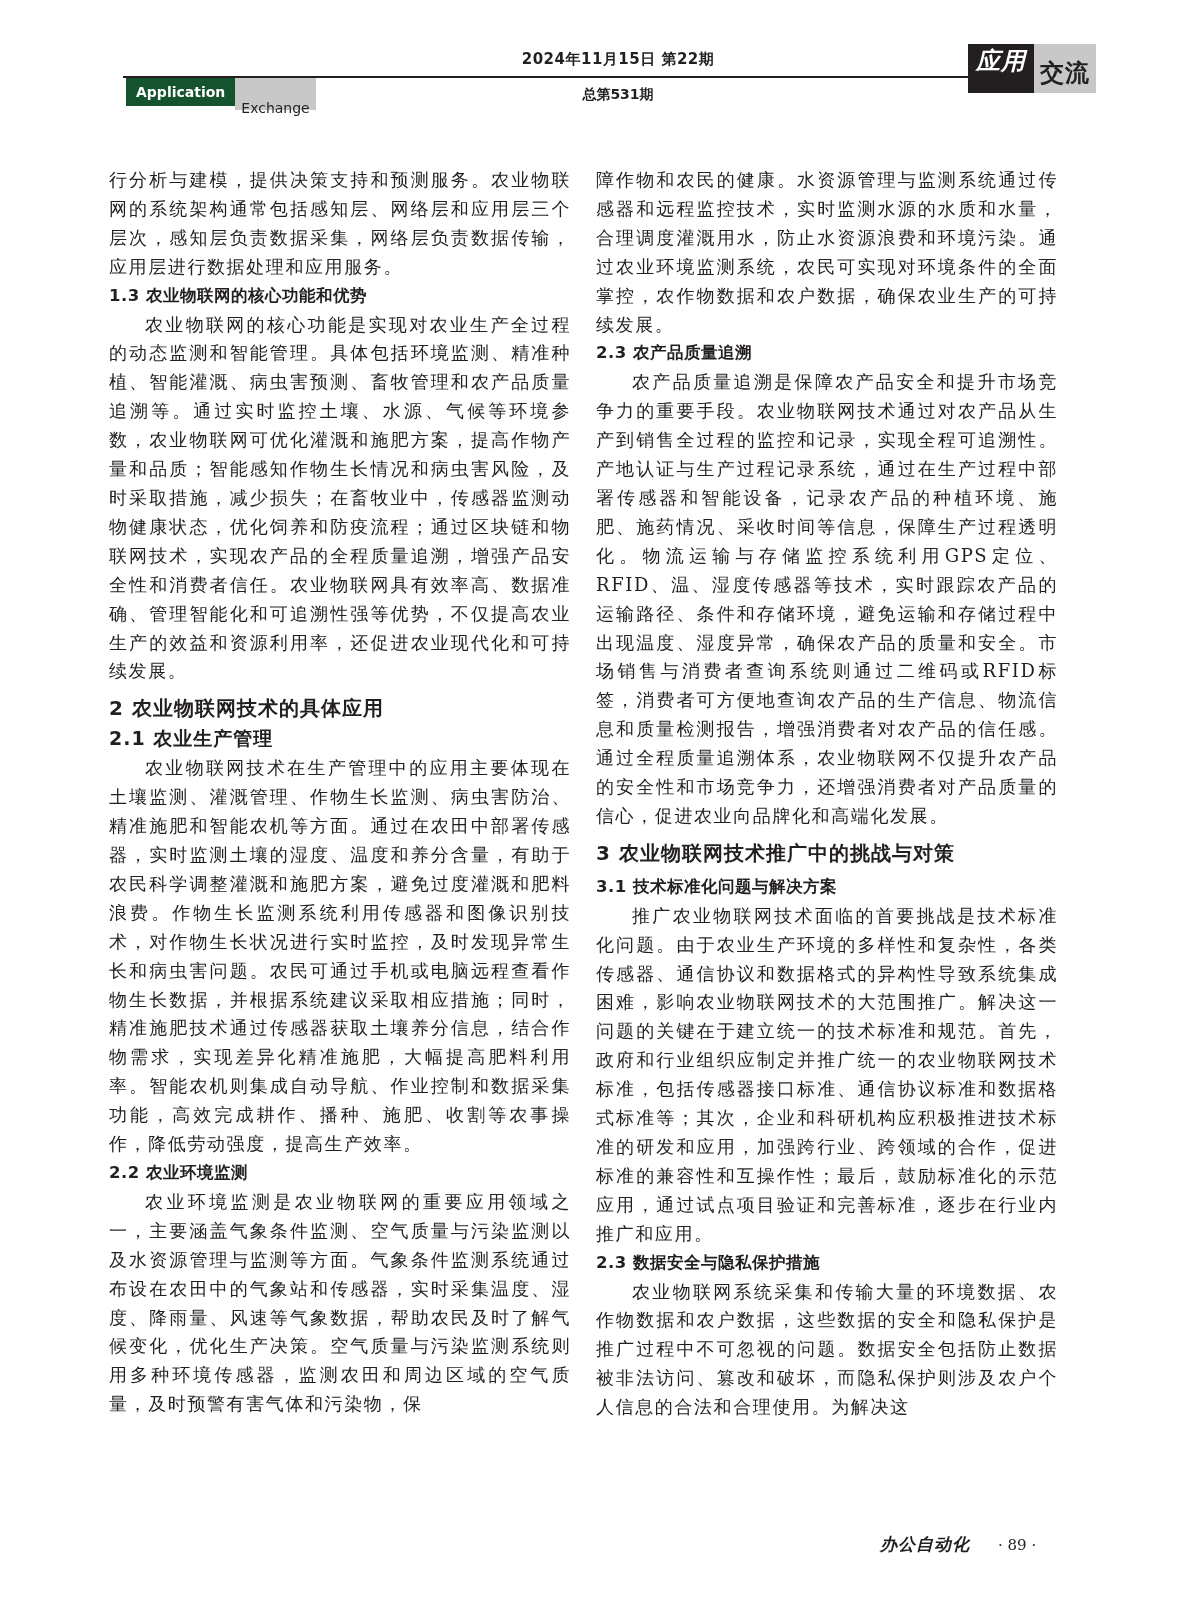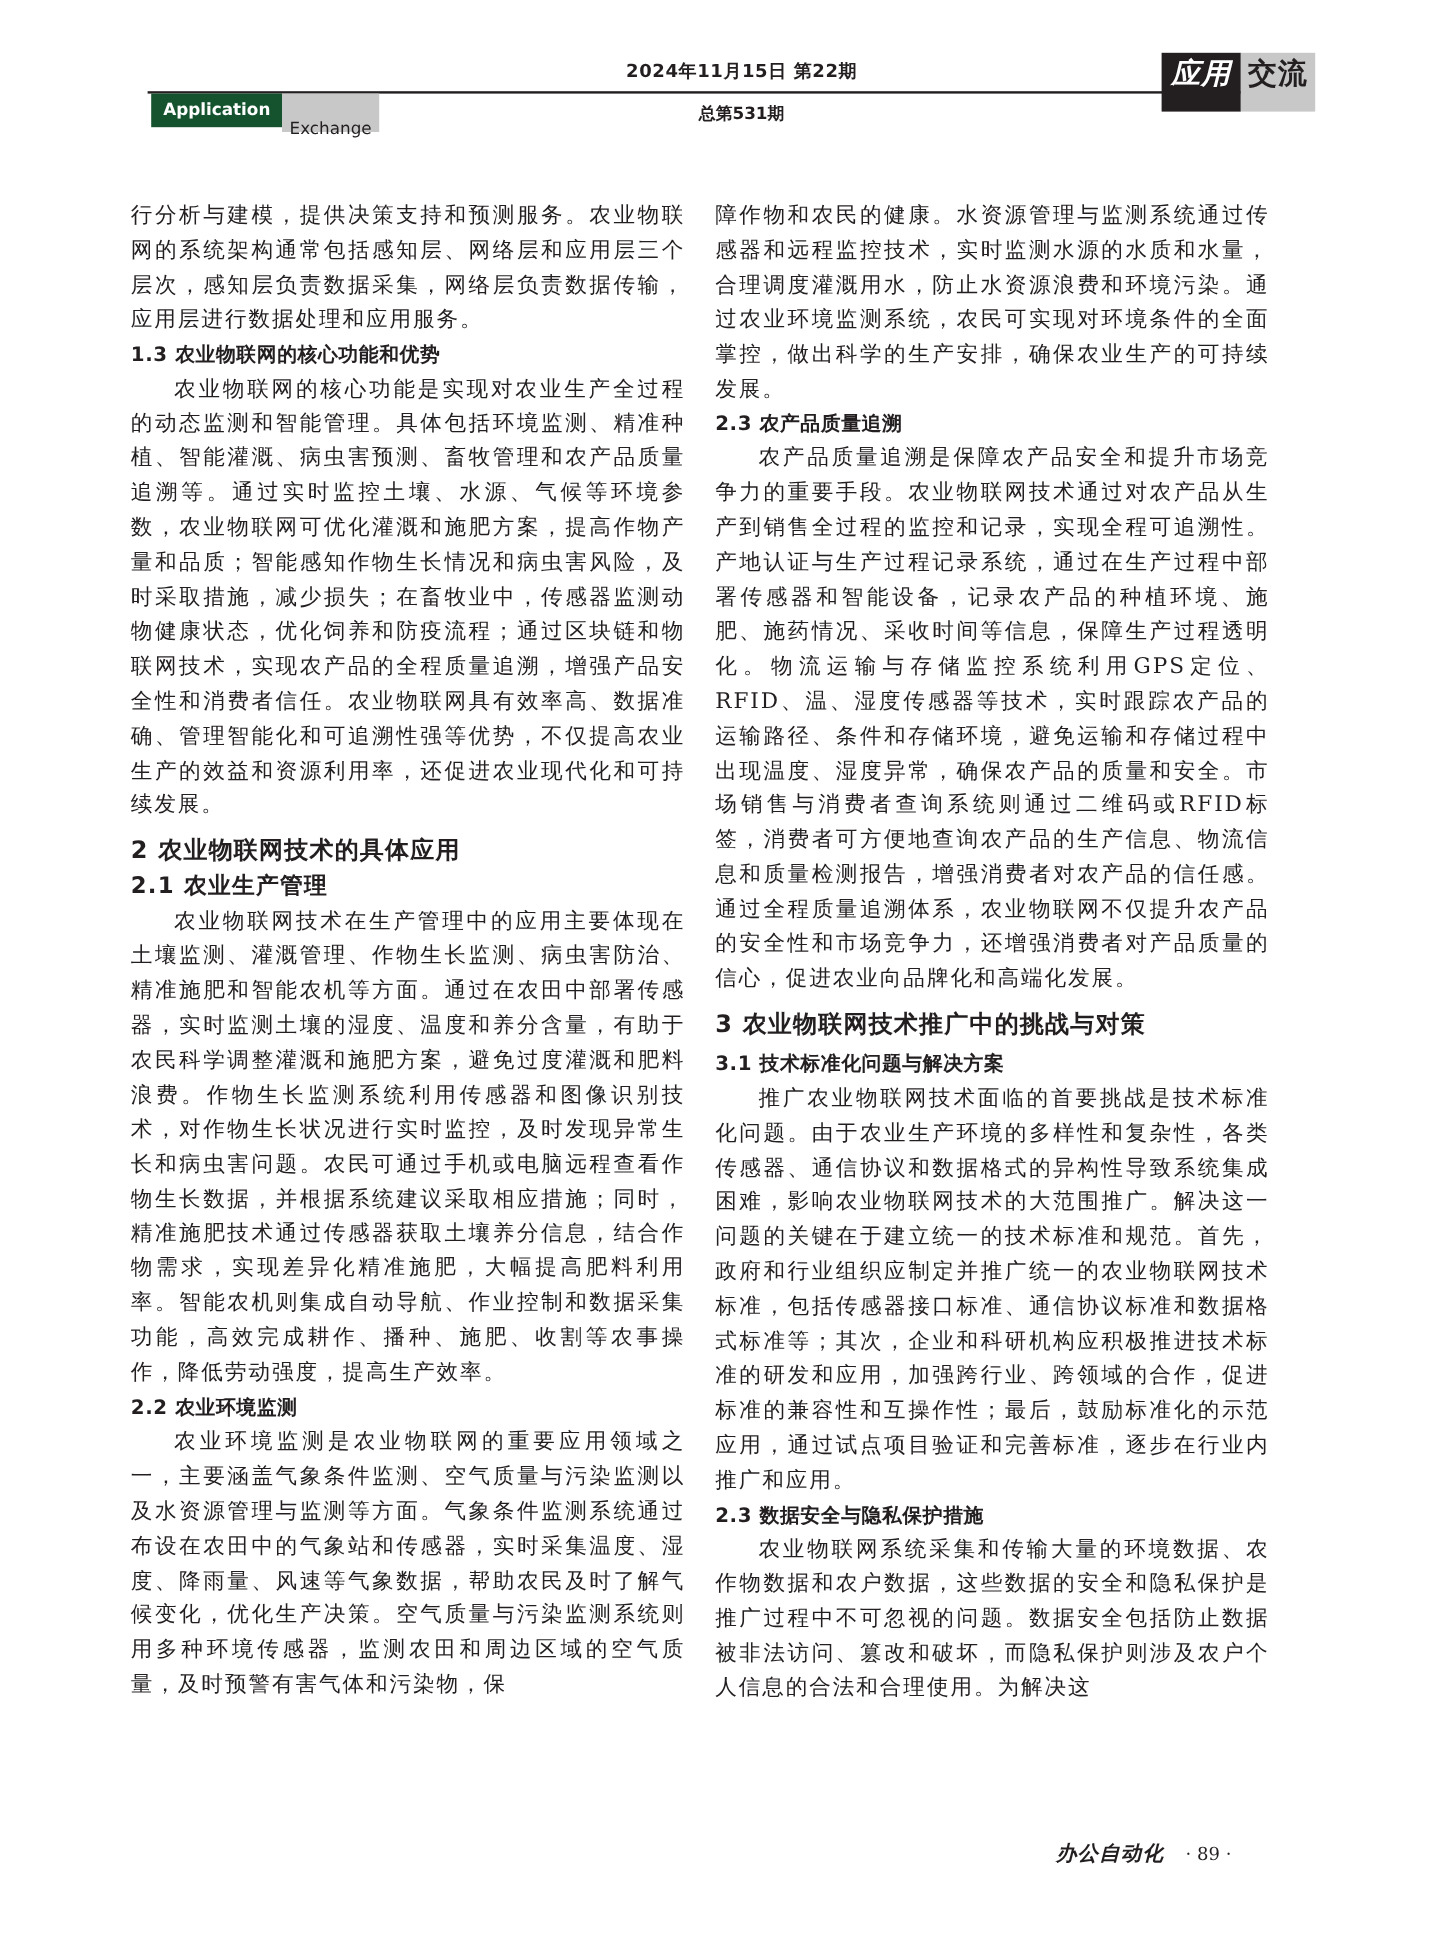--- a/index.html
+++ b/index.html
@@ -8,21 +8,21 @@
 
   
   .hdr-date { position: absolute; left: 0; width: 1236px; top: 50px; text-align: center;
               font-family: "DejaVu Sans", "Liberation Sans", sans-serif; font-size: 15px;
               font-weight: bold; letter-spacing: 0.5px; color: #231f20; }
   .hdr-line { position: absolute; left: 123px; width: 946px; top: 76px; height: 2px; background: #231f20; }
   .hdr-right { position: absolute; left: 968px; top: 44px; height: 49px; display: flex; }
   .hdr-right .dark { background: #231f20; color: #ffffff; padding: 0 8px; font-size: 24px;
                      font-weight: bold; line-height: 35px; font-style: italic;
                      font-family: "DejaVu Sans", sans-serif; letter-spacing: 1px; }
-  .hdr-right .light { background: #c8c8c8; color: #231f20; padding: 0 6px; font-size: 24px;
+  .hdr-right .light { background: #c8c8c8; color: #231f20; padding: 12px 6px; font-size: 24px;
                       font-weight: bold; line-height: 35px; font-family: "DejaVu Sans", sans-serif;
                       letter-spacing: 1px; }
   .hdr-left { position: absolute; left: 126px; top: 78px; height: 28px; display: flex; }
   .hdr-left .dark { background: #14532d; color: #ffffff; padding: 0 10px; font-size: 14px;
                     font-weight: bold; line-height: 28px; font-family: "DejaVu Sans", sans-serif; }
   .hdr-left .light { background: #c8c8c8; color: #231f20; padding: 16px 6px; font-size: 14px;
                      font-weight: normal; line-height: 28px; font-family: "DejaVu Sans", sans-serif; }
   .hdr-issue { position: absolute; left: 0; width: 1236px; top: 86px; text-align: center;
                font-family: "DejaVu Sans", "Liberation Sans", sans-serif; font-size: 14px;
                font-weight: bold; color: #231f20; }
@@ -37,21 +37,21 @@
   .p.cont { text-indent: 0; }
   .h3 { font-family: "DejaVu Sans", "Liberation Sans", sans-serif; font-weight: bold;
         font-size: 16.5px; line-height: 28.9px; margin: 0; letter-spacing: 0.5px; }
   .h2 { font-family: "DejaVu Sans", "Liberation Sans", sans-serif; font-weight: bold;
         font-size: 20px; line-height: 20px; letter-spacing: 1px; margin: 12px 0 10px 0; }
   .h2b { font-family: "DejaVu Sans", "Liberation Sans", sans-serif; font-weight: bold;
          font-size: 19px; line-height: 20px; letter-spacing: 1px; margin: 6px 0 6px 0; }
 
   
   .footer { position: absolute; top: 1533px; left: 880px; font-size: 17px; display: flex;
-            align-items: center; gap: 18px; }
+            align-items: center; gap: 28px; }
   .footer .journal { font-family: "DejaVu Sans", sans-serif; font-weight: bold; font-style: italic;
                      font-size: 17px; letter-spacing: 1px; }
   .footer .page { font-family: "DejaVu Serif", serif; font-size: 15px; }
 </style>
 </head>
 <body>
 
 <div class="hdr-date">2024年11月15日 第22期</div>
 <div class="hdr-line"></div>
 <div class="hdr-right">
@@ -69,21 +69,21 @@
   <div class="h3">1.3 农业物联网的核心功能和优势</div>
   <p class="p">农业物联网的核心功能是实现对农业生产全过程的动态监测和智能管理。具体包括环境监测、精准种植、智能灌溉、病虫害预测、畜牧管理和农产品质量追溯等。通过实时监控土壤、水源、气候等环境参数，农业物联网可优化灌溉和施肥方案，提高作物产量和品质；智能感知作物生长情况和病虫害风险，及时采取措施，减少损失；在畜牧业中，传感器监测动物健康状态，优化饲养和防疫流程；通过区块链和物联网技术，实现农产品的全程质量追溯，增强产品安全性和消费者信任。农业物联网具有效率高、数据准确、管理智能化和可追溯性强等优势，不仅提高农业生产的效益和资源利用率，还促进农业现代化和可持续发展。</p>
   <div class="h2">2 农业物联网技术的具体应用</div>
   <div class="h2b">2.1 农业生产管理</div>
   <p class="p">农业物联网技术在生产管理中的应用主要体现在土壤监测、灌溉管理、作物生长监测、病虫害防治、精准施肥和智能农机等方面。通过在农田中部署传感器，实时监测土壤的湿度、温度和养分含量，有助于农民科学调整灌溉和施肥方案，避免过度灌溉和肥料浪费。作物生长监测系统利用传感器和图像识别技术，对作物生长状况进行实时监控，及时发现异常生长和病虫害问题。农民可通过手机或电脑远程查看作物生长数据，并根据系统建议采取相应措施；同时，精准施肥技术通过传感器获取土壤养分信息，结合作物需求，实现差异化精准施肥，大幅提高肥料利用率。智能农机则集成自动导航、作业控制和数据采集功能，高效完成耕作、播种、施肥、收割等农事操作，降低劳动强度，提高生产效率。</p>
   <div class="h3">2.2 农业环境监测</div>
   <p class="p">农业环境监测是农业物联网的重要应用领域之一，主要涵盖气象条件监测、空气质量与污染监测以及水资源管理与监测等方面。气象条件监测系统通过布设在农田中的气象站和传感器，实时采集温度、湿度、降雨量、风速等气象数据，帮助农民及时了解气候变化，优化生产决策。空气质量与污染监测系统则用多种环境传感器，监测农田和周边区域的空气质量，及时预警有害气体和污染物，保</p>
 </div>
 
 <div class="col col-right">
-  <p class="p cont">障作物和农民的健康。水资源管理与监测系统通过传感器和远程监控技术，实时监测水源的水质和水量，合理调度灌溉用水，防止水资源浪费和环境污染。通过农业环境监测系统，农民可实现对环境条件的全面掌控，做出科学的生产安排，确保农业生产的可持续发展。</p>
+  <p class="p cont">障作物和农民的健康。水资源管理与监测系统通过传感器和远程监控技术，实时监测水源的水质和水量，合理调度灌溉用水，防止水资源浪费和环境污染。通过农业环境监测系统，农民可实现对环境条件的全面掌控，农作物数据和农户数据，确保农业生产的可持续发展。</p>
   <div class="h3">2.3 农产品质量追溯</div>
   <p class="p">农产品质量追溯是保障农产品安全和提升市场竞争力的重要手段。农业物联网技术通过对农产品从生产到销售全过程的监控和记录，实现全程可追溯性。产地认证与生产过程记录系统，通过在生产过程中部署传感器和智能设备，记录农产品的种植环境、施肥、施药情况、采收时间等信息，保障生产过程透明化。物流运输与存储监控系统利用GPS定位、RFID、温、湿度传感器等技术，实时跟踪农产品的运输路径、条件和存储环境，避免运输和存储过程中出现温度、湿度异常，确保农产品的质量和安全。市场销售与消费者查询系统则通过二维码或RFID标签，消费者可方便地查询农产品的生产信息、物流信息和质量检测报告，增强消费者对农产品的信任感。通过全程质量追溯体系，农业物联网不仅提升农产品的安全性和市场竞争力，还增强消费者对产品质量的信心，促进农业向品牌化和高端化发展。</p>
   <div class="h2">3 农业物联网技术推广中的挑战与对策</div>
   <div class="h3">3.1 技术标准化问题与解决方案</div>
   <p class="p">推广农业物联网技术面临的首要挑战是技术标准化问题。由于农业生产环境的多样性和复杂性，各类传感器、通信协议和数据格式的异构性导致系统集成困难，影响农业物联网技术的大范围推广。解决这一问题的关键在于建立统一的技术标准和规范。首先，政府和行业组织应制定并推广统一的农业物联网技术标准，包括传感器接口标准、通信协议标准和数据格式标准等；其次，企业和科研机构应积极推进技术标准的研发和应用，加强跨行业、跨领域的合作，促进标准的兼容性和互操作性；最后，鼓励标准化的示范应用，通过试点项目验证和完善标准，逐步在行业内推广和应用。</p>
   <div class="h3">2.3 数据安全与隐私保护措施</div>
   <p class="p">农业物联网系统采集和传输大量的环境数据、农作物数据和农户数据，这些数据的安全和隐私保护是推广过程中不可忽视的问题。数据安全包括防止数据被非法访问、篡改和破坏，而隐私保护则涉及农户个人信息的合法和合理使用。为解决这</p>
 </div>
 
 <div class="footer">

